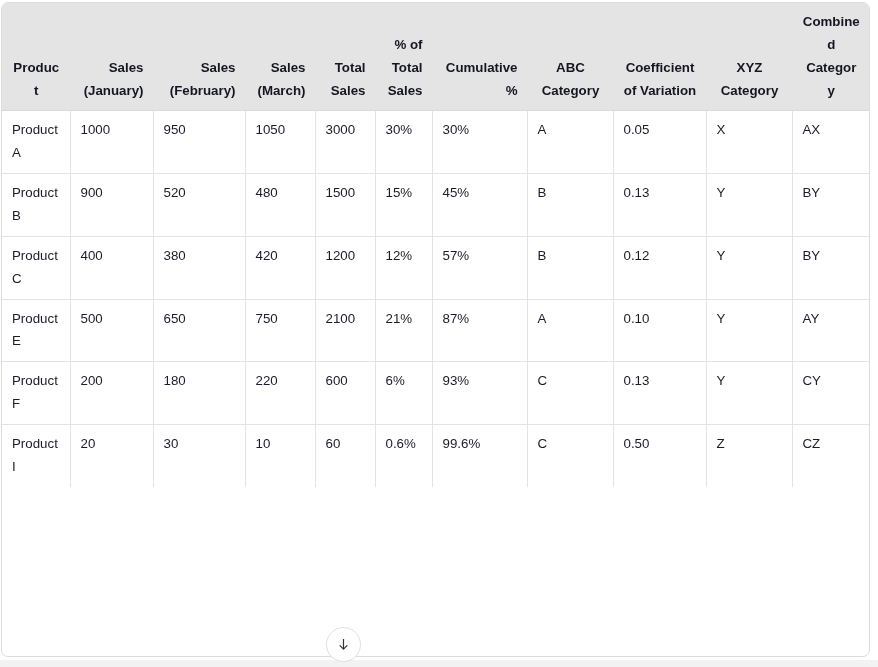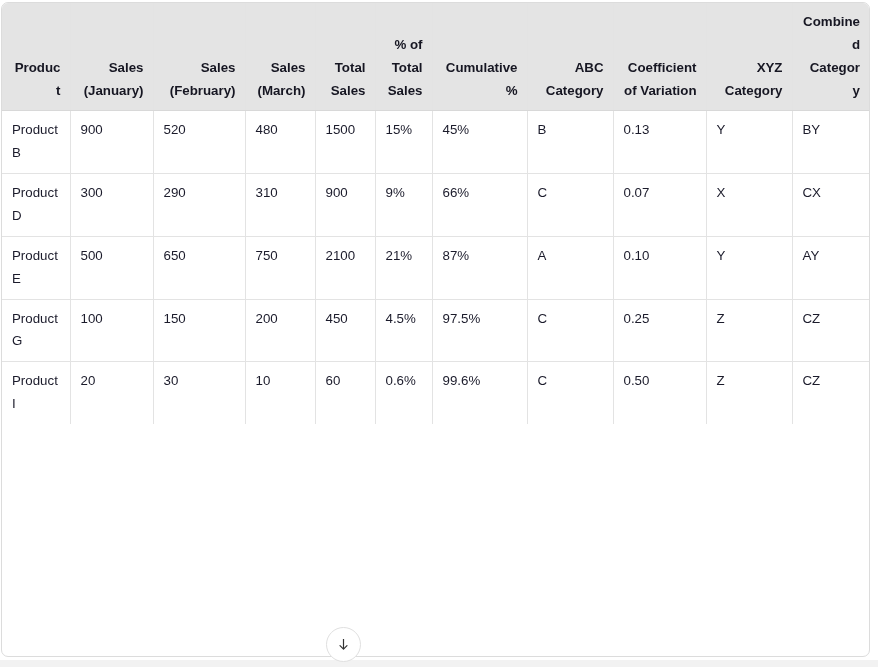--- a/index.html
+++ b/index.html
@@ -64,21 +64,21 @@
   table.data-table thead th {
     background: #e4e4e4;
     font-weight: bold;
     vertical-align: bottom;
     height: 86px;
     color: #161622;
     border-bottom: 1px solid #d8d8d8;
   }
 
   
-  th.h-left   { text-align: right; }
+  th.h-left   { text-align: center; }
   th.h-center { text-align: right; }
 
   table.data-table tbody td {
     background: #ffffff;
     vertical-align: top;
     height: 56.7px;
     font-weight: normal;
   }
   table.data-table tbody tr:last-child td {
     border-bottom: none;
@@ -142,70 +142,83 @@
         <th class="h-center">% of Total Sales</th>
         <th class="h-center">Cumulative %</th>
         <th class="h-left">ABC Category</th>
         <th class="h-left">Coefficient of Variation</th>
         <th class="h-left">XYZ Category</th>
         <th class="h-left">Combined Category</th>
       </tr>
     </thead>
     <tbody id="table-body">
         <tr>
+          <td>Product A</td>
+          <td>1000</td>
+          <td>950</td>
+          <td>1050</td>
+          <td>3000</td>
+          <td>30%</td>
+          <td>30%</td>
+          <td>A</td>
+          <td>0.05</td>
+          <td>X</td>
+          <td>AX</td>
+        </tr>
+        <tr>
           <td>Product B</td>
           <td>900</td>
           <td>520</td>
           <td>480</td>
           <td>1500</td>
           <td>15%</td>
           <td>45%</td>
           <td>B</td>
           <td>0.13</td>
           <td>Y</td>
           <td>BY</td>
         </tr>
         <tr>
-          <td>Product D</td>
-          <td>300</td>
-          <td>290</td>
-          <td>310</td>
-          <td>900</td>
-          <td>9%</td>
-          <td>66%</td>
-          <td>C</td>
-          <td>0.07</td>
-          <td>X</td>
-          <td>CX</td>
+          <td>Product C</td>
+          <td>400</td>
+          <td>380</td>
+          <td>420</td>
+          <td>1200</td>
+          <td>12%</td>
+          <td>57%</td>
+          <td>B</td>
+          <td>0.12</td>
+          <td>Y</td>
+          <td>BY</td>
         </tr>
         <tr>
           <td>Product E</td>
           <td>500</td>
           <td>650</td>
           <td>750</td>
           <td>2100</td>
           <td>21%</td>
           <td>87%</td>
           <td>A</td>
           <td>0.10</td>
           <td>Y</td>
           <td>AY</td>
         </tr>
         <tr>
-          <td>Product G</td>
-          <td>100</td>
-          <td>150</td>
+          <td>Product F</td>
           <td>200</td>
-          <td>450</td>
-          <td>4.5%</td>
-          <td>97.5%</td>
+          <td>180</td>
+          <td>220</td>
+          <td>600</td>
+          <td>6%</td>
+          <td>93%</td>
           <td>C</td>
-          <td>0.25</td>
-          <td>Z</td>
-          <td>CZ</td>
+          <td>0.13</td>
+          <td>Y</td>
+          <td>CY</td>
         </tr>
         <tr>
           <td>Product I</td>
           <td>20</td>
           <td>30</td>
           <td>10</td>
           <td>60</td>
           <td>0.6%</td>
           <td>99.6%</td>
           <td>C</td>

